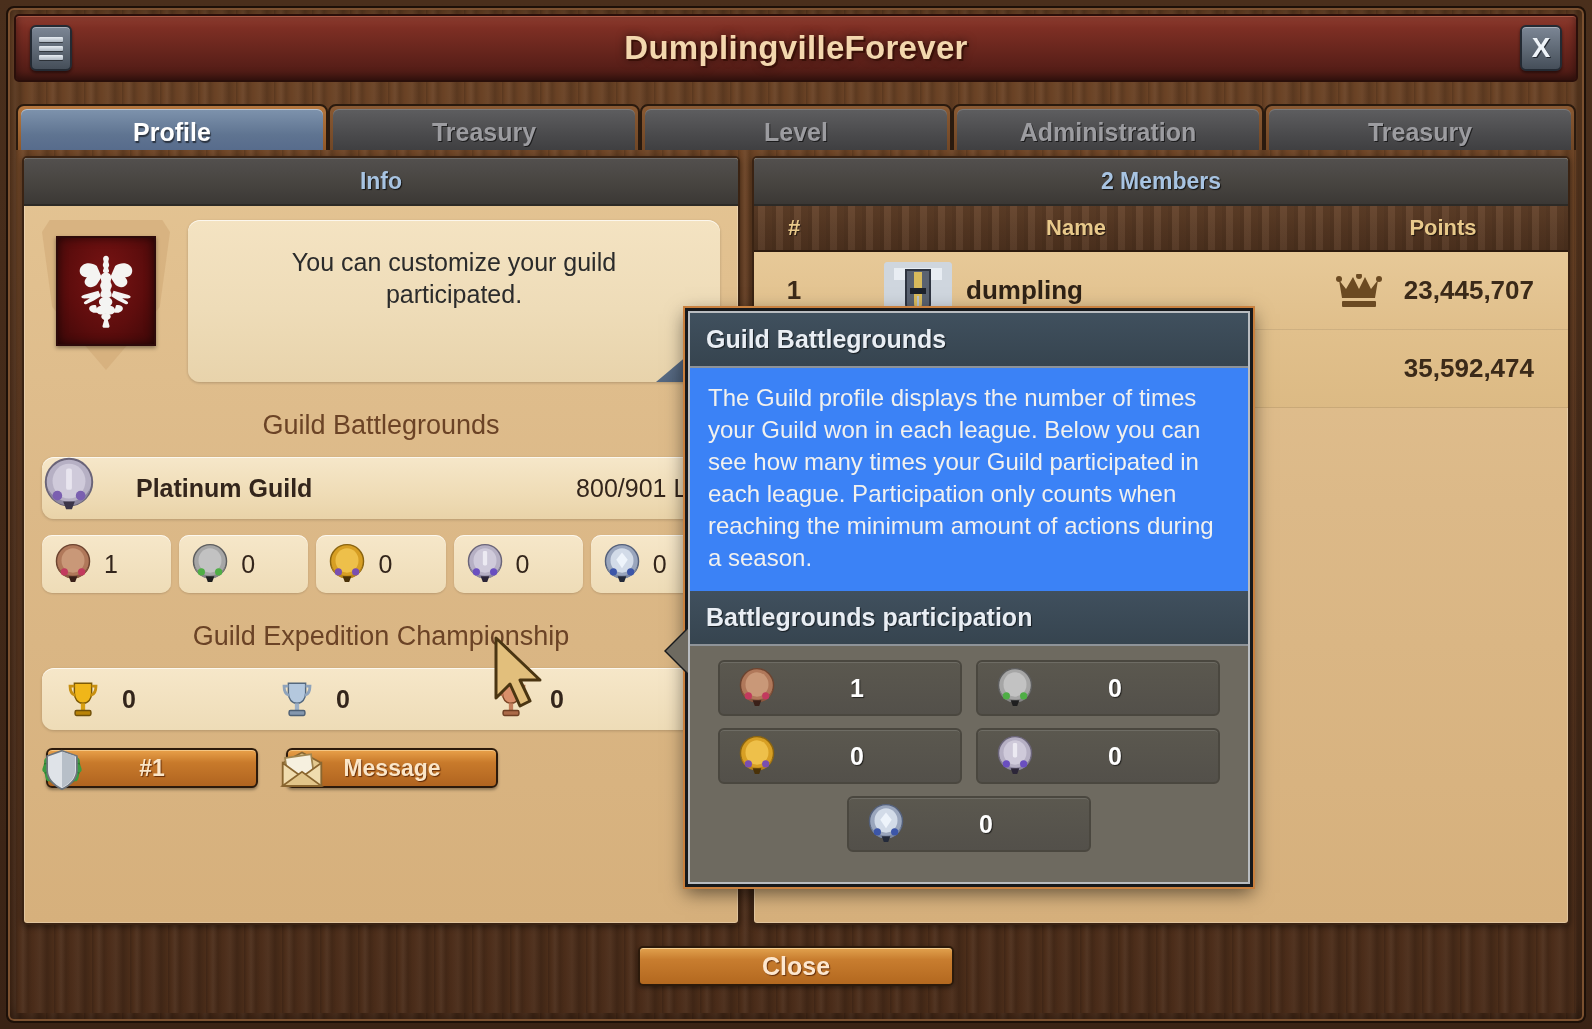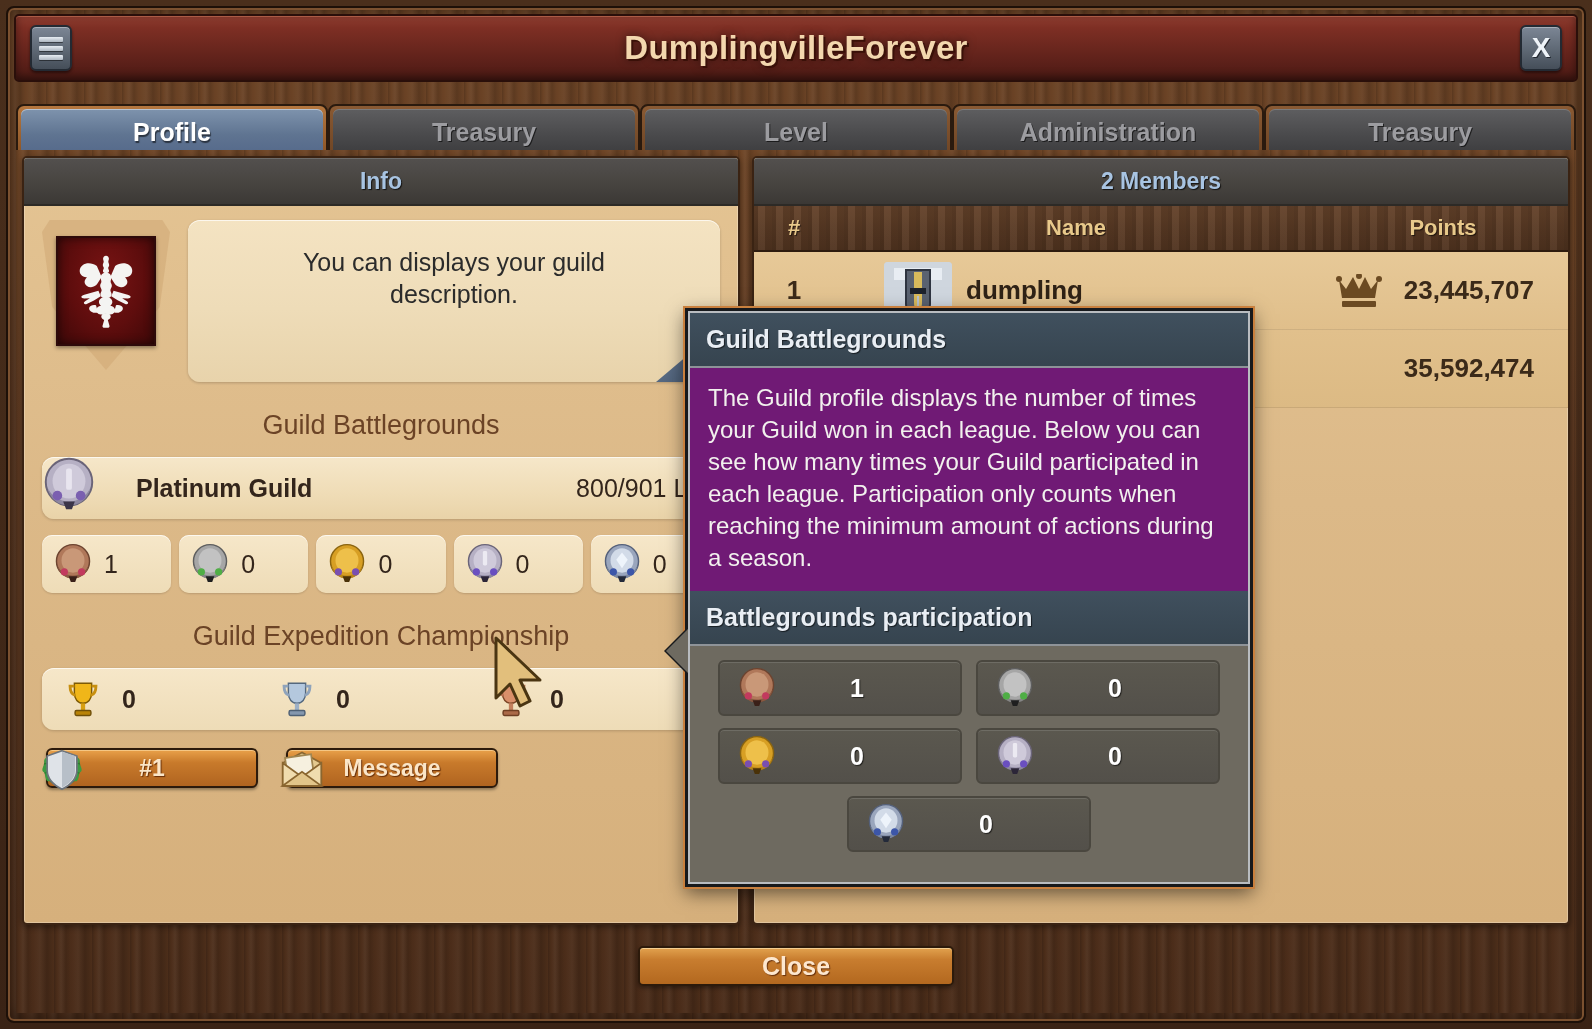--- a/index.html
+++ b/index.html
@@ -294,21 +294,21 @@
   .tt-head {
     background:linear-gradient(180deg,#40505e 0%,#36444f 100%);
     border-bottom:2px solid #8e9398;
     padding:12px 16px;
   }
   .tt-head .t {
     color:#e9eef4; font-size:25px; font-weight:bold;
     text-shadow:1px 1px 1px rgba(0,0,0,.6);
   }
   .tt-body {
-    background:#701a75; padding:14px 18px 18px 18px;
+    background:#3b82f6; padding:14px 18px 18px 18px;
   }
   .tt-body p {
     color:#f2f1ee; font-size:24px; line-height:1.33;
   }
   .tt-grid { padding:14px 16px 18px 16px; background:#6e6a60; }
   .tt-grid .row { display:flex; gap:14px; margin-bottom:12px; justify-content:center; }
   .tt-cell {
     width:244px; height:56px; border-radius:6px;
     background:linear-gradient(180deg,#5b584f 0%,#53504a 100%);
     border:2px solid #4a473f;
@@ -407,21 +407,21 @@
                       <path d="M32 40c3 0 5.2 1.8 5.2 4 0 1.3-.7 2.3-1.7 3 2.3.3 4 1.8 4 3.7 0 2-2 3.6-4.6 3.6-1.3 0-2.4-.4-3.2-1-.8.6-1.9 1-3.2 1-2.6 0-4.6-1.6-4.6-3.6 0-1.9 1.7-3.4 4-3.7-1-.7-1.7-1.7-1.7-3 0-2.2 2.2-4 5.8-4z"></path>
                       <path d="M23.8 46.6c-2.6-.6-4.9.3-5.5 2-.6 1.8.9 3.6 3.4 4.2 1.4.3 2.7.1 3.7-.4l-1.6-5.8z"></path>
                       <path d="M40.2 46.6c2.6-.6 4.9.3 5.5 2 .6 1.8-.9 3.6-3.4 4.2-1.4.3-2.7.1-3.7-.4l1.6-5.8z"></path>
                       <path d="M32 53c2.2 0 3.9 1.3 3.9 3 0 1.3-1 2.3-2.4 2.7l1.3 4.6c.3 1.1-.2 1.8-.9 1.8h-3.8c-.7 0-1.2-.7-.9-1.8l1.3-4.6c-1.4-.4-2.4-1.4-2.4-2.7 0-1.7 1.7-3 3.9-3z"></path>
                     </g>
                   </svg>
                 </div>
               </div>
 
               <div class="desc-box">
-                <div class="desc-text">You can displays your guild description.</div>
+                <div class="desc-text">You can customize your guild participated.</div>
                 <div class="desc-more">
                   <b>...</b>
                 </div>
               </div>
             </div>
 
             <div class="section-title">Guild Battlegrounds</div>
 
             <div class="league-bar">
               <span class="badge">

